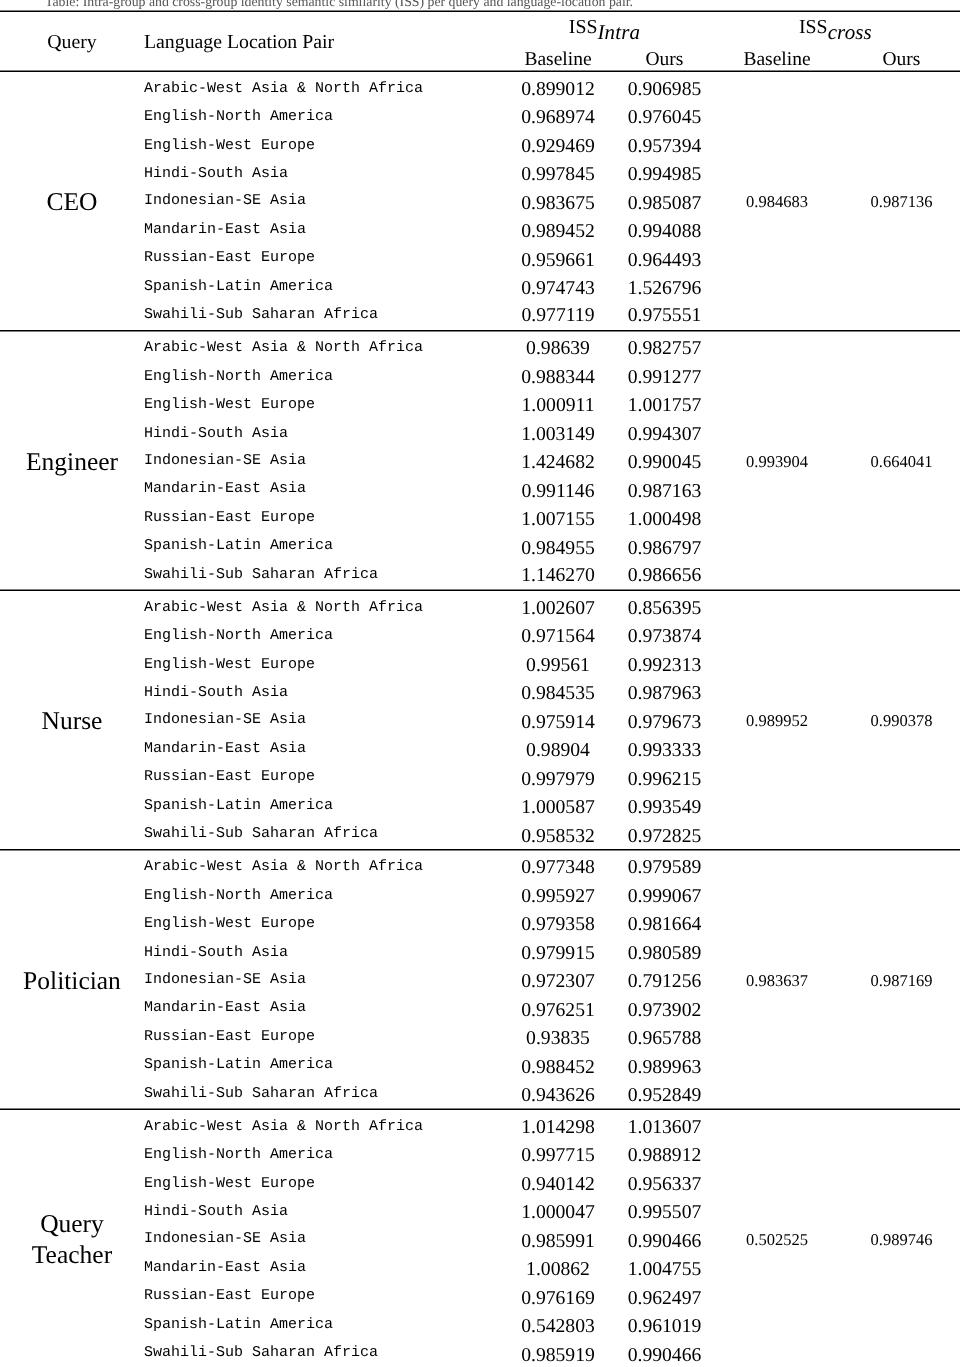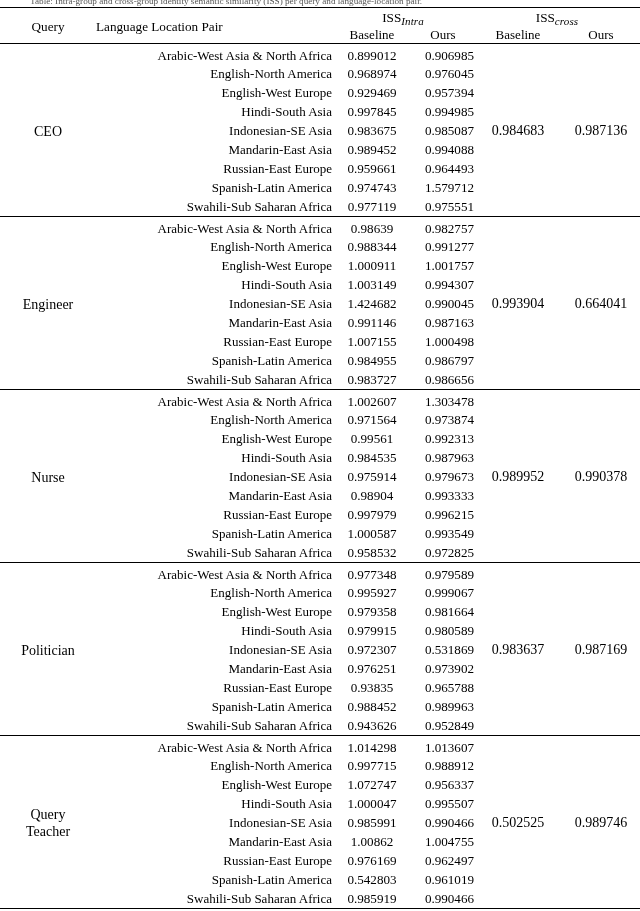--- a/index.html
+++ b/index.html
@@ -63,21 +63,21 @@
     padding-top: 7px;
   }
   .hdr-group {
     font-weight: bold;
     font-size: 13.2px;
     text-align: center;
     padding-bottom: 1px;
   }
   .hdr-group .sub {
     font-style: italic;
-    font-size: 11px;
+    font-size: 14px;
     vertical-align: -0.28em;
     letter-spacing: 0.1px;
   }
   .hdr-sub th {
     font-weight: bold;
     font-size: 13.0px;
     text-align: center;
     padding-bottom: 5px;
   }
 
@@ -85,44 +85,45 @@
   th.col-pair      { width: 236px; text-align: left; padding-left: 6px; font-family: Liberation Serif, serif; }
   th.col-b1        { width: 80px;  }
   th.col-o1        { width: 62px;  }
   th.col-b2        { width: 88px;  }
   th.col-o2        { width: 78px;  }
 
   
   td.query {
     width: 96px;
     text-align: center;
-    font-size: 14px;
+    font-size: 17px;
     line-height: 1.22;
     vertical-align: middle;
   }
   td.pair {
     width: 236px;
-    text-align: right;
+    text-align: left;
     padding-left: 6px;
-    font-size: 13px;
+    font-size: 10px;
     white-space: nowrap;
+    font-family: Liberation Mono, monospace;
   }
   td.num {
     font-size: 13.1px;
     text-align: center;
   }
   td.num-b1 { width: 80px; }
-  td.num-o1 { width: 62px; text-align: right; }
+  td.num-o1 { width: 62px; }
   td.num-b2 { width: 88px; }
   td.num-o2 { width: 78px; }
 
   tbody.block tr.data td { height: 18.9px; }
 
   td.cross {
-    font-size: 14px;
+    font-size: 11px;
     text-align: center;
     vertical-align: middle;
   }
 </style>
 </head>
 <body>
 
 <div id="table-wrap">
 
   <div class="caption-sliver">Table: Intra-group and cross-group identity semantic similarity (ISS) per query and language-location pair.</div>
@@ -212,21 +213,21 @@
         <tr class="data">
           <td class="pair">Russian-East Europe</td>
           <td class="num num-b1">0.959661</td>
           <td class="num num-o1">0.964493</td>
           <td class="num num-b2"></td>
           <td class="num num-o2"></td>
         </tr>
         <tr class="data">
           <td class="pair">Spanish-Latin America</td>
           <td class="num num-b1">0.974743</td>
-          <td class="num num-o1">1.579712</td>
+          <td class="num num-o1">1.526796</td>
           <td class="num num-b2"></td>
           <td class="num num-o2"></td>
         </tr>
         <tr class="data">
           <td class="pair">Swahili-Sub Saharan Africa</td>
           <td class="num num-b1">0.977119</td>
           <td class="num num-o1">0.975551</td>
           <td class="num num-b2"></td>
           <td class="num num-o2"></td>
         </tr>
@@ -289,37 +290,37 @@
         </tr>
         <tr class="data">
           <td class="pair">Spanish-Latin America</td>
           <td class="num num-b1">0.984955</td>
           <td class="num num-o1">0.986797</td>
           <td class="num num-b2"></td>
           <td class="num num-o2"></td>
         </tr>
         <tr class="data">
           <td class="pair">Swahili-Sub Saharan Africa</td>
-          <td class="num num-b1">0.983727</td>
+          <td class="num num-b1">1.146270</td>
           <td class="num num-o1">0.986656</td>
           <td class="num num-b2"></td>
           <td class="num num-o2"></td>
         </tr>
       </tbody>
       <tbody>
         <tr class="midrule">
           <td colspan="6"></td>
         </tr>
       </tbody>
       <tbody class="block">
         <tr class="data">
           <td class="query" rowspan="9">Nurse</td>
           <td class="pair">Arabic-West Asia &amp; North Africa</td>
           <td class="num num-b1">1.002607</td>
-          <td class="num num-o1">1.303478</td>
+          <td class="num num-o1">0.856395</td>
           <td class="num num-b2"></td>
           <td class="num num-o2"></td>
         </tr>
         <tr class="data">
           <td class="pair">English-North America</td>
           <td class="num num-b1">0.971564</td>
           <td class="num num-o1">0.973874</td>
           <td class="num num-b2"></td>
           <td class="num num-o2"></td>
         </tr>
@@ -404,21 +405,21 @@
         <tr class="data">
           <td class="pair">Hindi-South Asia</td>
           <td class="num num-b1">0.979915</td>
           <td class="num num-o1">0.980589</td>
           <td class="num num-b2"></td>
           <td class="num num-o2"></td>
         </tr>
         <tr class="data">
           <td class="pair">Indonesian-SE Asia</td>
           <td class="num num-b1">0.972307</td>
-          <td class="num num-o1">0.531869</td>
+          <td class="num num-o1">0.791256</td>
           <td class="cross num-b2" rowspan="1">0.983637</td>
           <td class="cross num-o2">0.987169</td>
         </tr>
         <tr class="data">
           <td class="pair">Mandarin-East Asia</td>
           <td class="num num-b1">0.976251</td>
           <td class="num num-o1">0.973902</td>
           <td class="num num-b2"></td>
           <td class="num num-o2"></td>
         </tr>
@@ -463,21 +464,21 @@
         </tr>
         <tr class="data">
           <td class="pair">English-North America</td>
           <td class="num num-b1">0.997715</td>
           <td class="num num-o1">0.988912</td>
           <td class="num num-b2"></td>
           <td class="num num-o2"></td>
         </tr>
         <tr class="data">
           <td class="pair">English-West Europe</td>
-          <td class="num num-b1">1.072747</td>
+          <td class="num num-b1">0.940142</td>
           <td class="num num-o1">0.956337</td>
           <td class="num num-b2"></td>
           <td class="num num-o2"></td>
         </tr>
         <tr class="data">
           <td class="pair">Hindi-South Asia</td>
           <td class="num num-b1">1.000047</td>
           <td class="num num-o1">0.995507</td>
           <td class="num num-b2"></td>
           <td class="num num-o2"></td>

